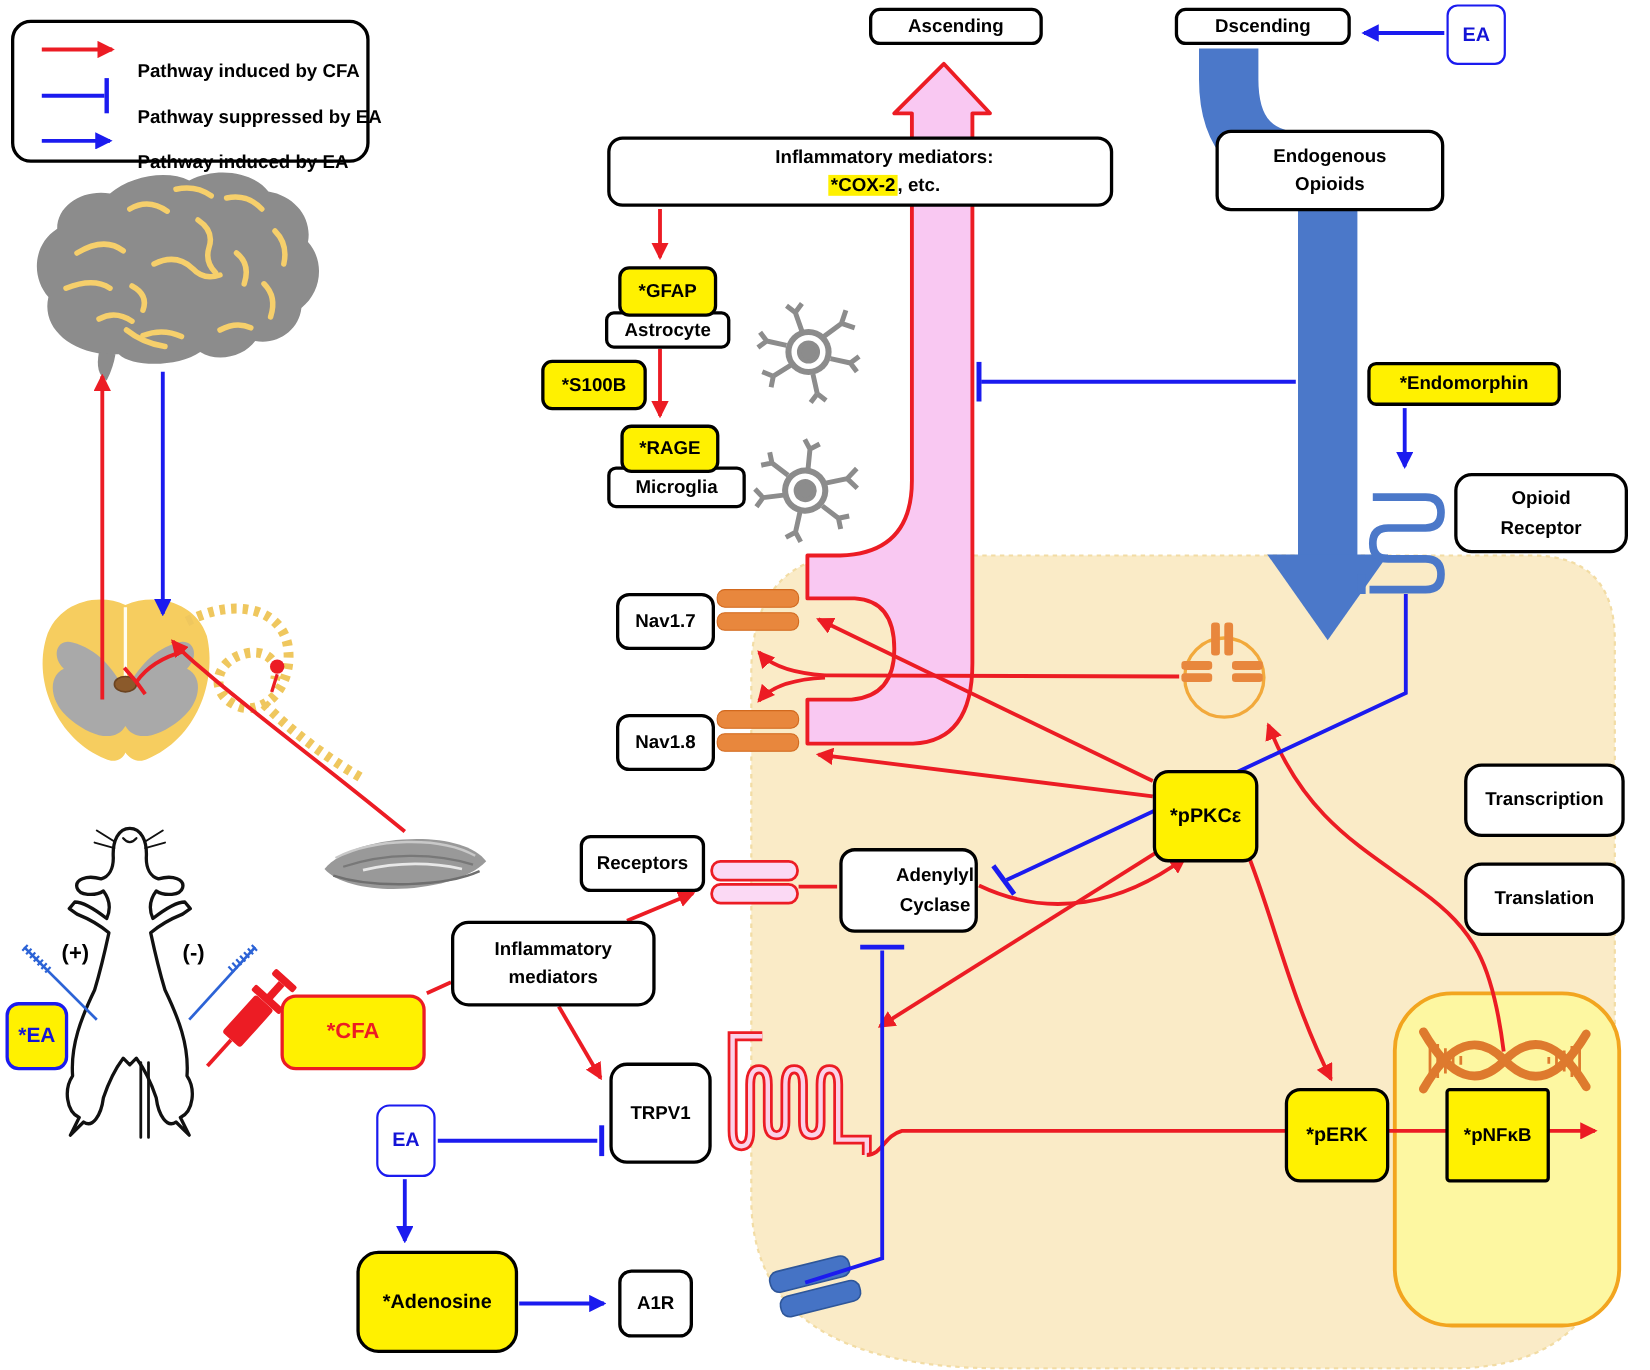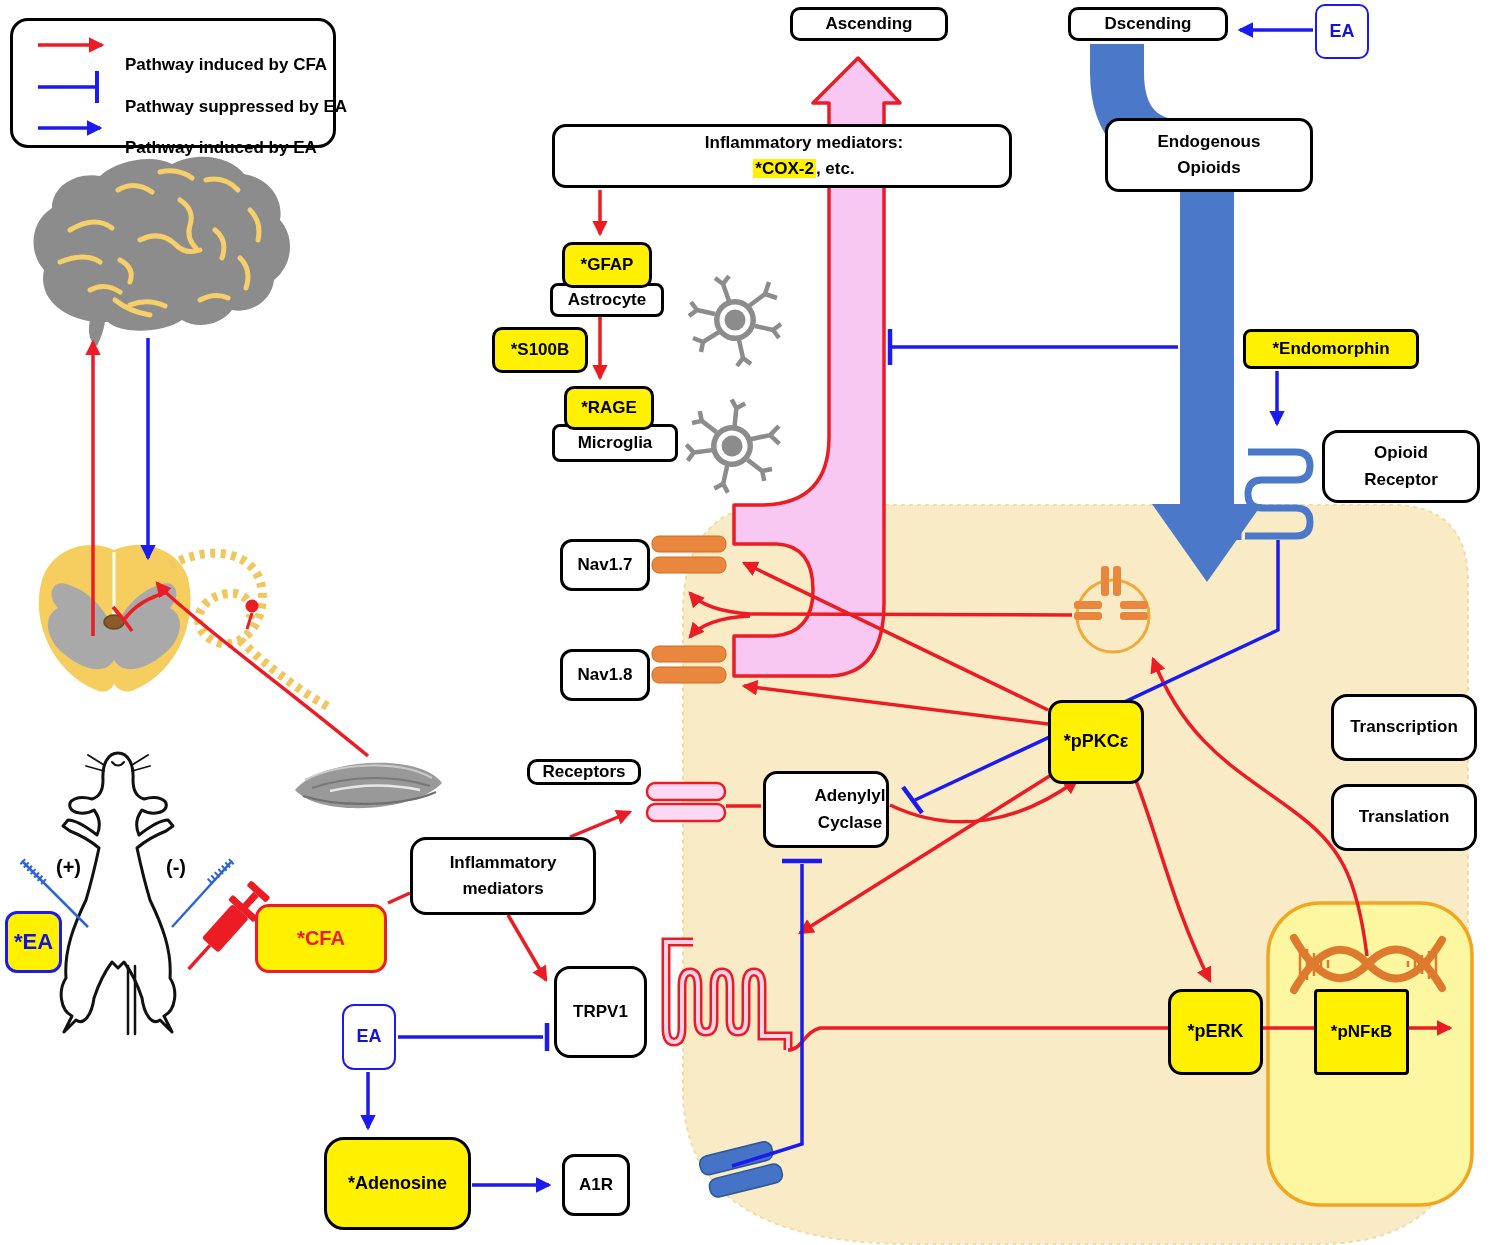--- a/index.html
+++ b/index.html
@@ -254,21 +254,21 @@
   <div>Opioid</div>
   <div>Receptor</div>
 </div>
 
 <div class="b" style="left:560px;top:539px;width:90px;height:52px;border-radius:12px;">
     <span>Nav1.7</span>
   </div>
 <div class="b" style="left:560px;top:649px;width:90px;height:52px;border-radius:12px;">
     <span>Nav1.8</span>
   </div>
-<div class="b" style="left:527px;top:759px;width:114px;height:26px;border-radius:10px;">
+<div class="b" style="left:527px;top:759px;width:114px;height:52px;border-radius:10px;">
     <span>Receptors</span>
   </div>
 <div class="b" style="left:763px;top:771px;width:126px;height:77px;border-radius:14px;padding-left:48px;">
   <div>Adenylyl</div>
   <div>Cyclase</div>
 </div>
 <div class="b yel" style="left:1048px;top:688px;width:96px;height:84px;border-radius:14px;font-size:18px;margin-top:12px;">
     <span>*pPKCε</span>
   </div>
 <div class="b" style="left:1331px;top:694px;width:146px;height:67px;border-radius:16px;">
@@ -295,21 +295,21 @@
     <span>A1R</span>
   </div>
 
 <div class="b yel" style="left:1168px;top:989px;width:95px;height:86px;border-radius:14px;font-size:18px;">
     <span>*pERK</span>
   </div>
 <div class="b yel" style="left:1314px;top:989px;width:95px;height:86px;border-radius:4px;">
     <span>*pNFκB</span>
   </div>
 
-<div class="b yel blu" style="left:5px;top:911px;width:57px;height:62px;border-radius:12px;font-size:22px;border-width:3px;">
+<div class="b yel blu" style="left:5px;top:911px;width:57px;height:62px;border-radius:12px;font-size:19px;border-width:3px;">
     <span>*EA</span>
   </div>
 <div class="b yel redb" style="left:255px;top:904px;width:132px;height:69px;border-radius:14px;font-size:20px;">
     <span>*CFA</span>
   </div>
 
 <span class="txt" style="left:56px;top:856px;">(+)</span>
 <span class="txt" style="left:166px;top:856px;">(-)</span>
 
 </body></html>

